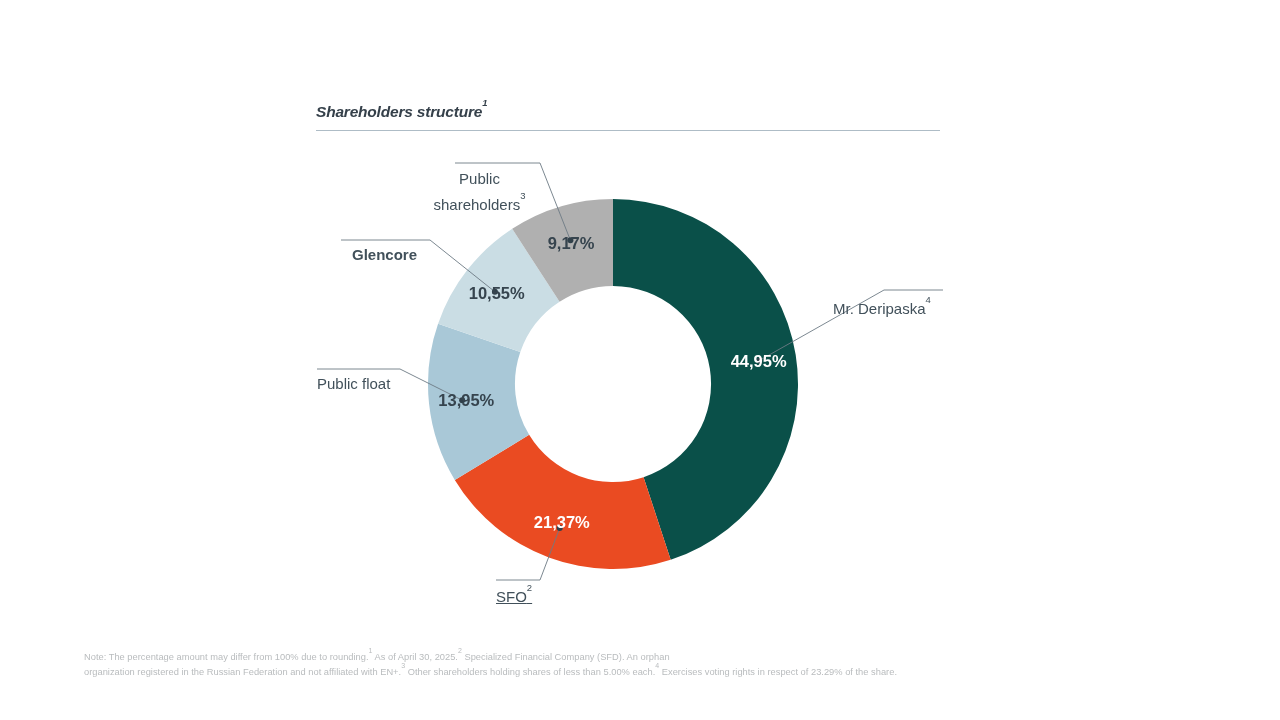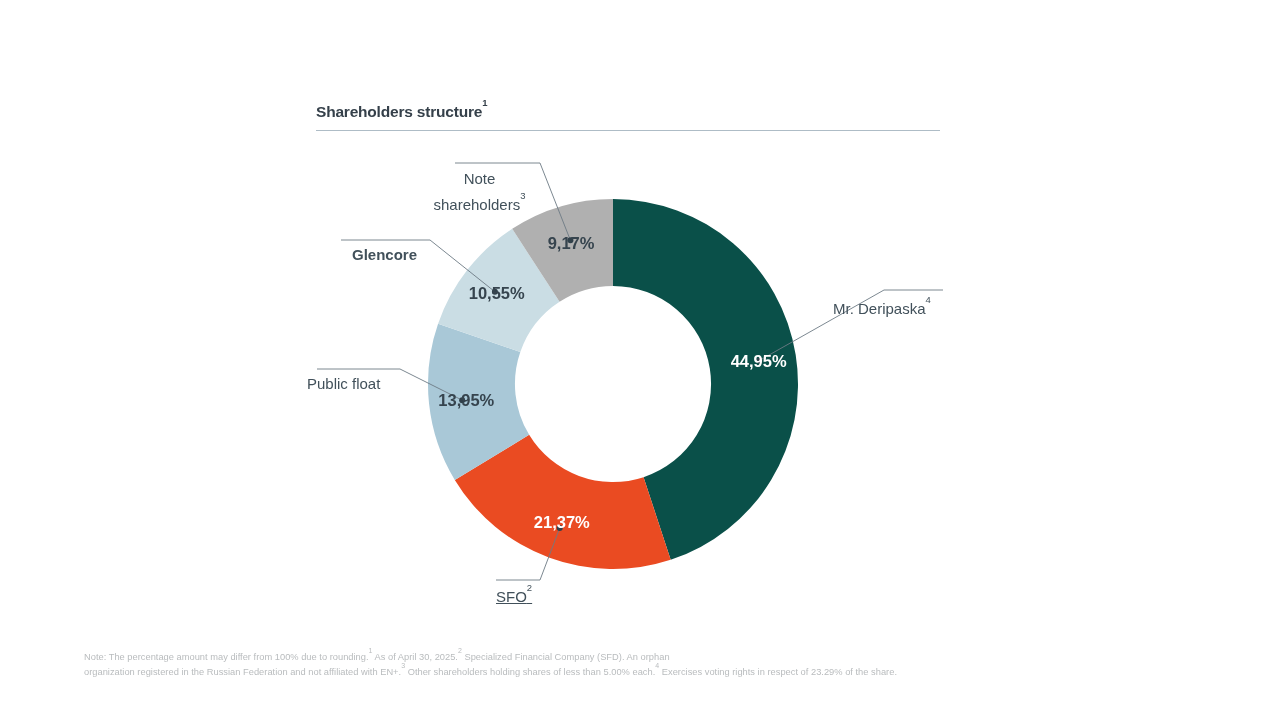--- a/index.html
+++ b/index.html
@@ -29,20 +29,21 @@
     top: 98px;
     width: 624px;
   }
   #chart-title {
     font-size: 15.5px;
     font-weight: 700;
     letter-spacing: -0.2px;
     color: #35404a;
     line-height: 20px;
     white-space: nowrap;
+    font-style: italic;
   }
   #chart-title sup {
     font-size: 9.5px;
     font-weight: 700;
     top: -0.55em;
     position: relative;
   }
   #title-rule {
     margin-top: 8px;
     height: 1px;
@@ -75,21 +76,21 @@
   }
   .callout sup {
     font-size: 9.5px;
     position: relative;
     top: -0.5em;
   }
   .callout.two-line { white-space: normal; line-height: 22px; }
 
   #callout-other       { left: 417px; top: 168px; width: 125px; text-align: center; }
   #callout-glencore    { left: 352px; top: 245px; font-weight: bold; }
-  #callout-publicfloat { left: 307px; top: 374px; }
+  #callout-publicfloat { left: 317px; top: 374px; }
   #callout-sfo         { left: 496px; top: 583px; text-decoration: underline; }
   #callout-deripaska   { left: 833px; top: 295px; text-align: right; }
 
   
 
   
   #footnote {
     position: absolute;
     left: 84px;
     top: 648px;
@@ -138,21 +139,21 @@
           <text x="758.6755820142845" y="366.7137287270058" text-anchor="middle" font-family="&quot;Liberation Sans&quot;, sans-serif" font-size="16.5" font-weight="700" fill="#ffffff">44,95%</text>
           <text x="561.8037551410923" y="528.356677241638" text-anchor="middle" font-family="&quot;Liberation Sans&quot;, sans-serif" font-size="16.5" font-weight="700" fill="#ffffff">21,37%</text>
           <text x="466.3134747152004" y="405.70633390934546" text-anchor="middle" font-family="&quot;Liberation Sans&quot;, sans-serif" font-size="16.5" font-weight="700" fill="#36444e">13,95%</text>
           <text x="496.737299886996" y="299.18915159831556" text-anchor="middle" font-family="&quot;Liberation Sans&quot;, sans-serif" font-size="16.5" font-weight="700" fill="#36444e">10,55%</text>
           <text x="571.0817486962598" y="248.55571474026786" text-anchor="middle" font-family="&quot;Liberation Sans&quot;, sans-serif" font-size="16.5" font-weight="700" fill="#36444e">9,17%</text>
         </g>
     </svg>
   </div>
 
   <div class="callout two-line" id="callout-other">
-    <span>Note</span><br>
+    <span>Public</span><br>
     <span>shareholders</span><sup>3</sup>
   </div>
 
   <div class="callout" id="callout-glencore">
     <span>Glencore</span>
   </div>
 
   <div class="callout" id="callout-publicfloat">
     <span>Public float</span>
   </div>

